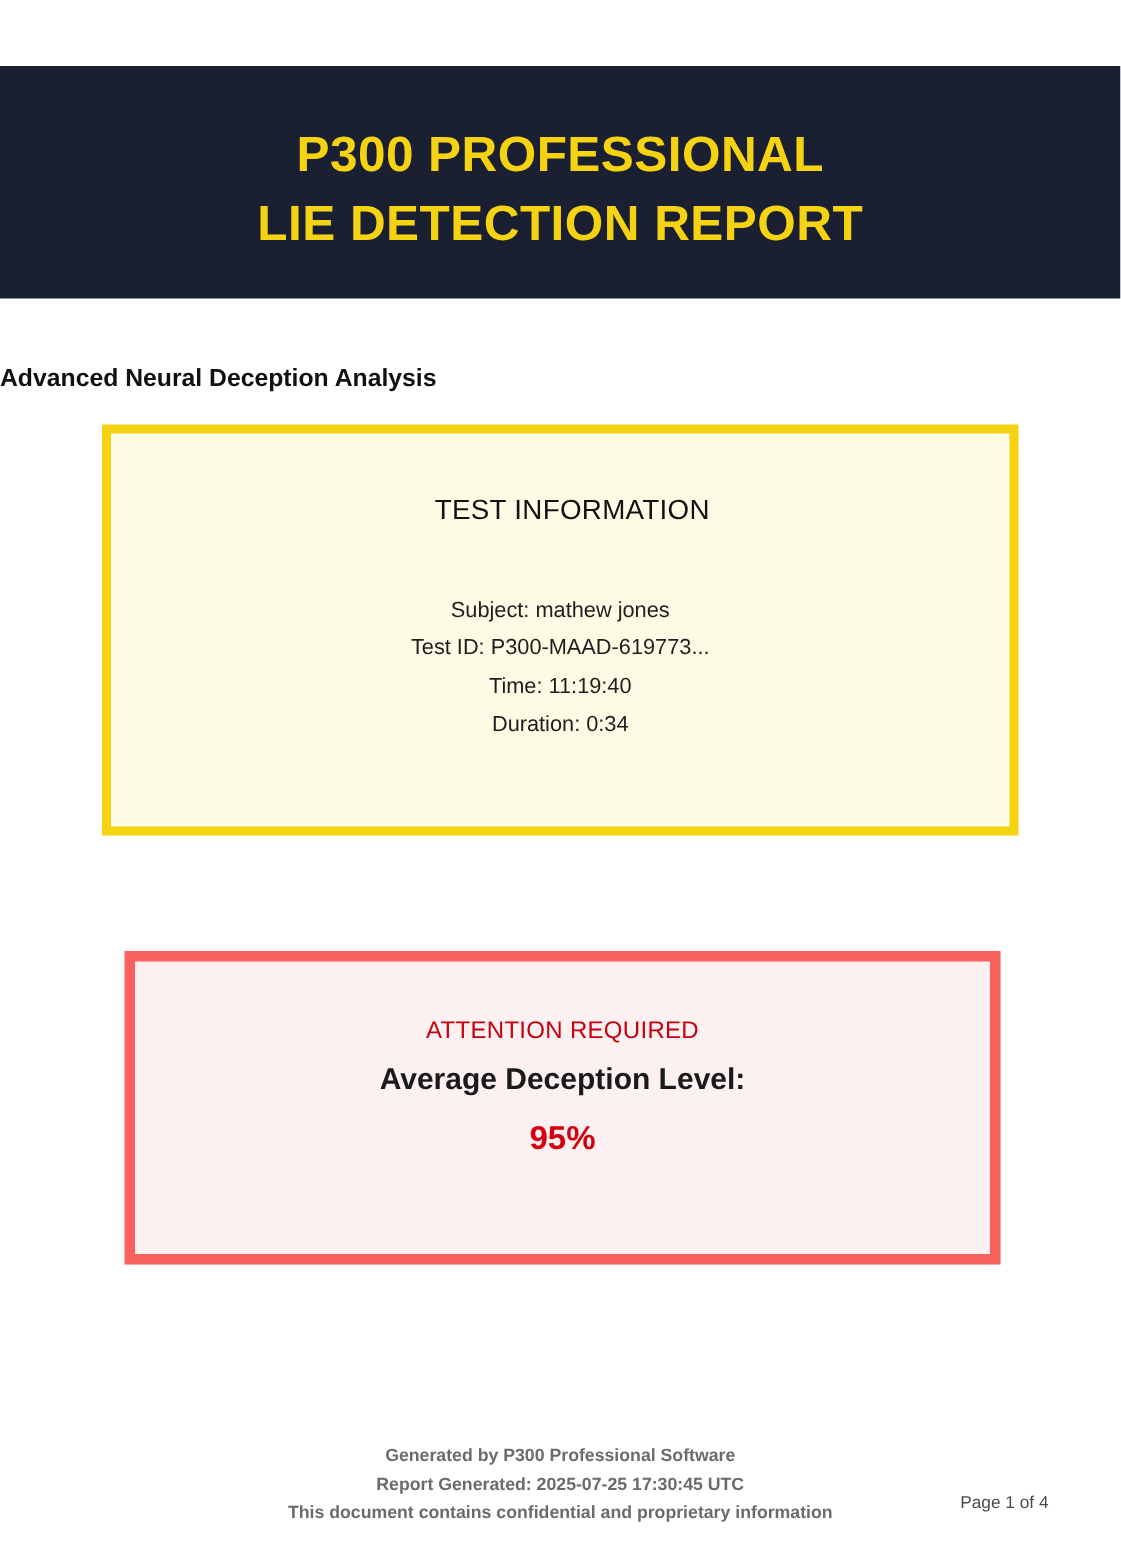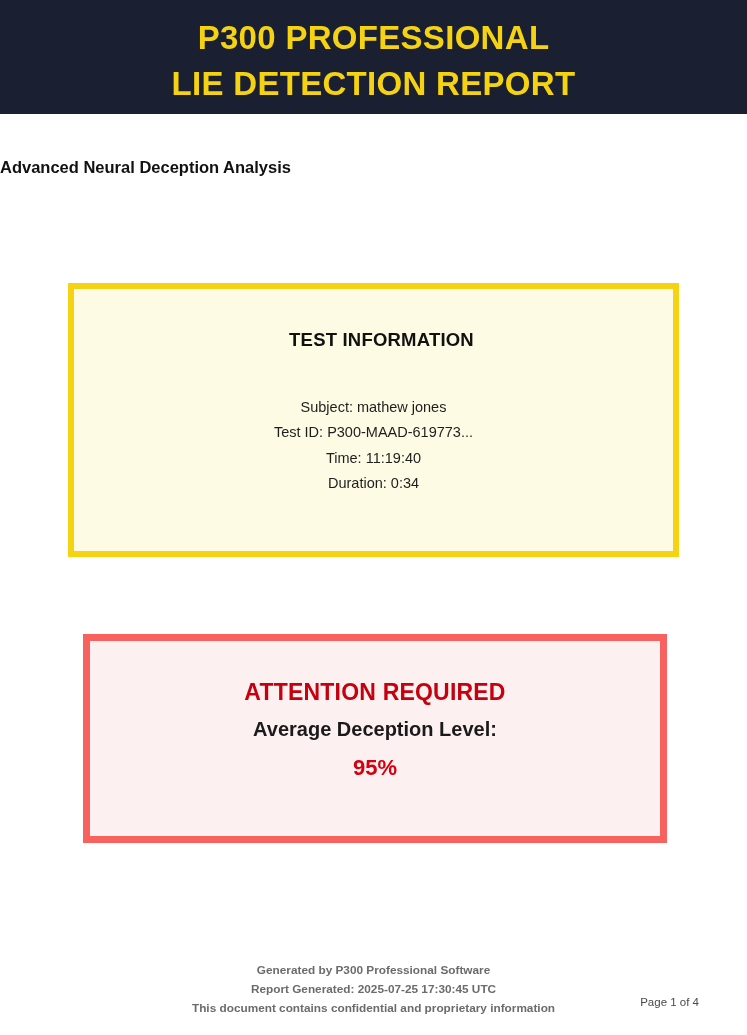--- a/index.html
+++ b/index.html
@@ -13,26 +13,27 @@
     height: 1035px;
     font-family: "Liberation Sans", sans-serif;
     position: relative;
     overflow: hidden;
   }
 
   
   .header-band {
     background: #1a2031;
     width: 100%;
-    height: 114px;
+    height: 155px;
     display: flex;
     flex-direction: column;
     align-items: center;
     justify-content: center;
     padding-top: 8px;
+    margin-top: 44px;
   }
   .header-band .title-line {
     color: #f5d312;
     font-size: 33px;
     font-weight: bold;
     letter-spacing: 0.3px;
     line-height: 1.38;
     text-align: center;
   }
 
@@ -51,21 +52,21 @@
     top: 283px;
     width: 611px;
     height: 274px;
     background: #fdfbe4;
     border: 6px solid #f5d312;
     padding-top: 40px;
   }
   .info-box .box-title {
     text-align: center;
     font-size: 18.5px;
-    font-weight: bold;
+    font-weight: normal;
     color: #111111;
     letter-spacing: 0.2px;
     padding-left: 16px;
   }
   .info-lines {
     margin-top: 44px;
     text-align: center;
   }
   .info-lines .info-line {
     font-size: 14.5px;
@@ -81,22 +82,22 @@
     width: 584px;
     height: 209px;
     background: #fdf0f0;
     border: 7px solid #f9615f;
     display: flex;
     flex-direction: column;
     align-items: center;
     padding-top: 38px;
   }
   .attention-box .attention-title {
-    font-size: 23px;
-    font-weight: bold;
+    font-size: 16px;
+    font-weight: normal;
     color: #c5000f;
     letter-spacing: 0.2px;
   }
   .attention-box .deception-label {
     margin-top: 12px;
     font-size: 20px;
     font-weight: bold;
     color: #1a1a1a;
   }
   .attention-box .deception-value {

